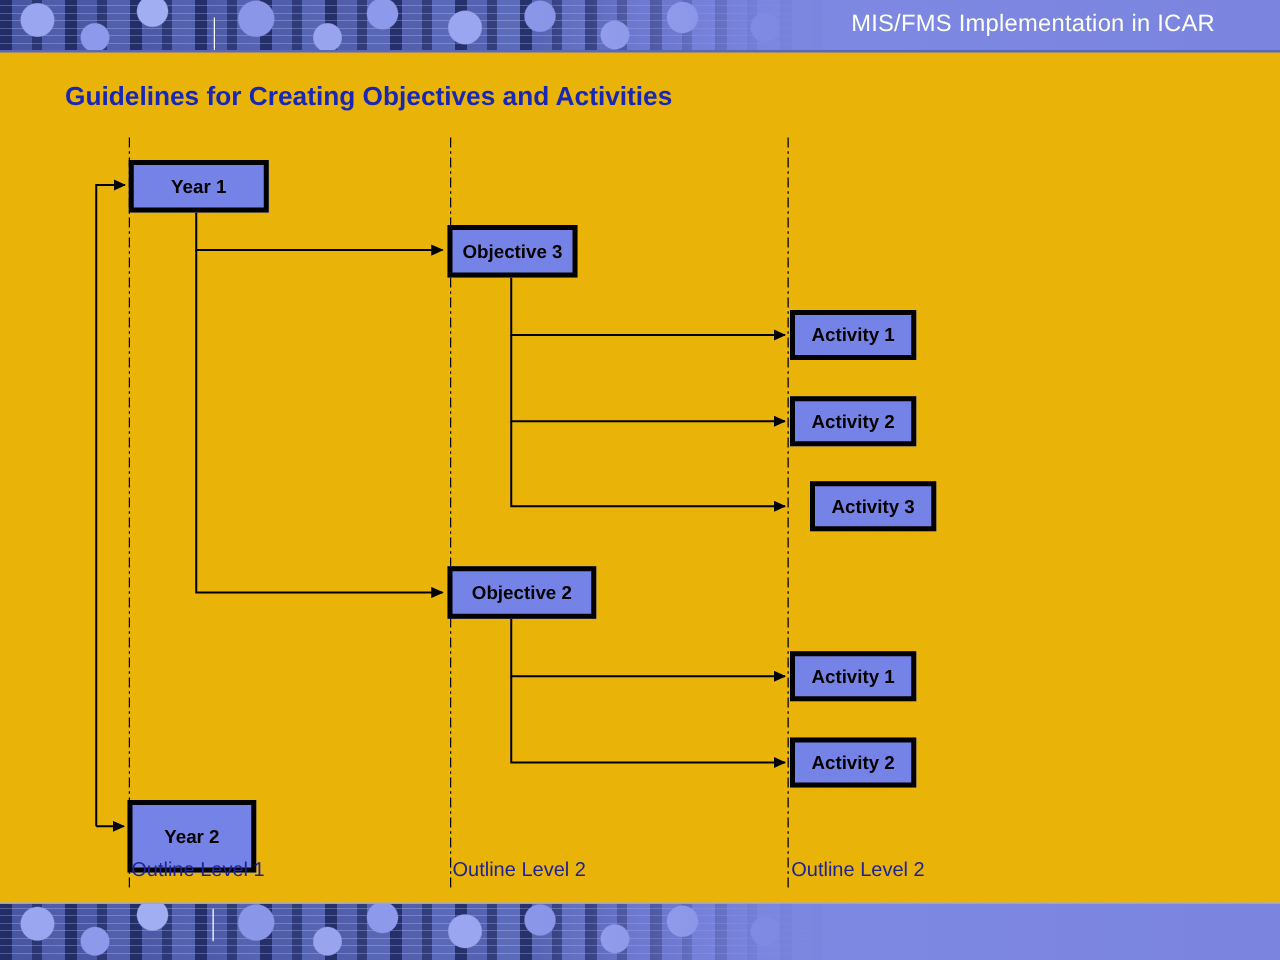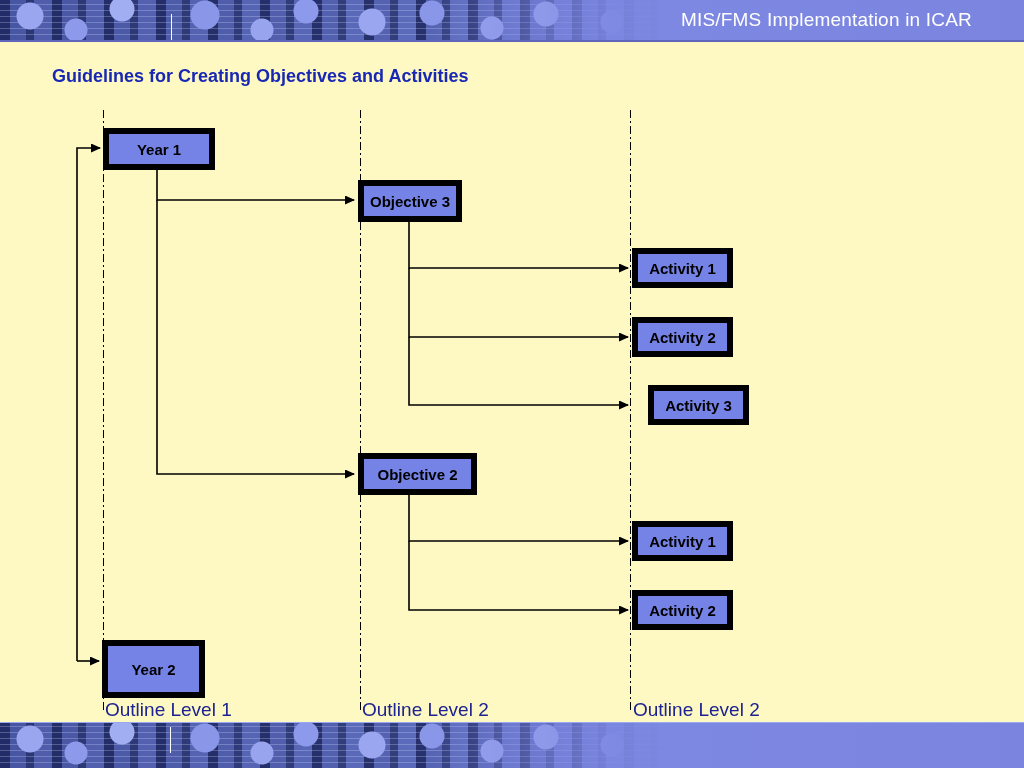--- a/index.html
+++ b/index.html
@@ -1,18 +1,18 @@
 <!DOCTYPE html>
 <html><head>
 <meta charset="utf-8">
 <style>
   html,body{margin:0;padding:0;background:#fff;}
   .slide{
     position:relative;width:1024px;height:768px;overflow:hidden;
-    background:#fef9c3;font-family:"Liberation Sans",sans-serif;
+    background:#eab308;font-family:"Liberation Sans",sans-serif;
   }
   
   .deco-bar{
     position:absolute;left:0;width:1024px;
     background-image:
       linear-gradient(90deg, rgba(125,136,226,0) 0%, rgba(125,136,226,0) 42%, rgba(125,136,226,.9) 60%, #7d88e2 66%, #7b85e0 100%),
       radial-gradient(circle at 30px 16px,  #9aa6f0 0 13px, transparent 14px),
       radial-gradient(circle at 76px 30px,  #8d99ea 0 11px, transparent 12px),
       radial-gradient(circle at 122px 9px,  #a2aef2 0 12px, transparent 13px),
       radial-gradient(circle at 205px 15px, #8a96e8 0 14px, transparent 15px),
@@ -30,35 +30,35 @@
   .deco-bar.top{top:0;height:40px;border-bottom:2px solid #5c66bb;}
   .deco-bar.bottom{bottom:0;height:45px;border-top:1px solid #9ba7ef;}
   .tick{position:absolute;width:1px;background:#fff;}
   .header-text{
     position:absolute;right:52px;top:0;height:40px;display:flex;align-items:center;
     color:#fff;font-size:19px;letter-spacing:.2px;
   }
   
   .slide-title{
     position:absolute;left:52px;top:66px;
-    font-size:18px;font-weight:bold;color:#1828b4;
+    font-size:21px;font-weight:bold;color:#1828b4;
   }
   
   .diagram{position:absolute;left:0;top:0;width:1024px;height:768px;}
   .diagram svg{position:absolute;left:0;top:0;}
   .guide{stroke:#000;stroke-width:1;stroke-dasharray:8,3,2,3;}
   .conn{stroke:#000;stroke-width:1.6;fill:none;}
   .node{
     position:absolute;box-sizing:border-box;
-    background:#7583e6;border:6px solid #000000;
+    background:#7583e6;border:4px solid #000000;
     display:flex;align-items:center;justify-content:center;
     font-size:15px;font-weight:bold;color:#000;
   }
   .outline-label{
-    position:absolute;font-size:19px;color:#1d2390;white-space:nowrap;margin-top:11px;
+    position:absolute;font-size:16px;color:#1d2390;white-space:nowrap;
   }
 </style>
 </head>
 <body>
 
 <div class="slide">
 
   <div class="deco-bar top">
     <div class="tick" style="left:171px;top:14px;height:26px;"></div>
     <div class="header-text">MIS/FMS Implementation in ICAR</div>

